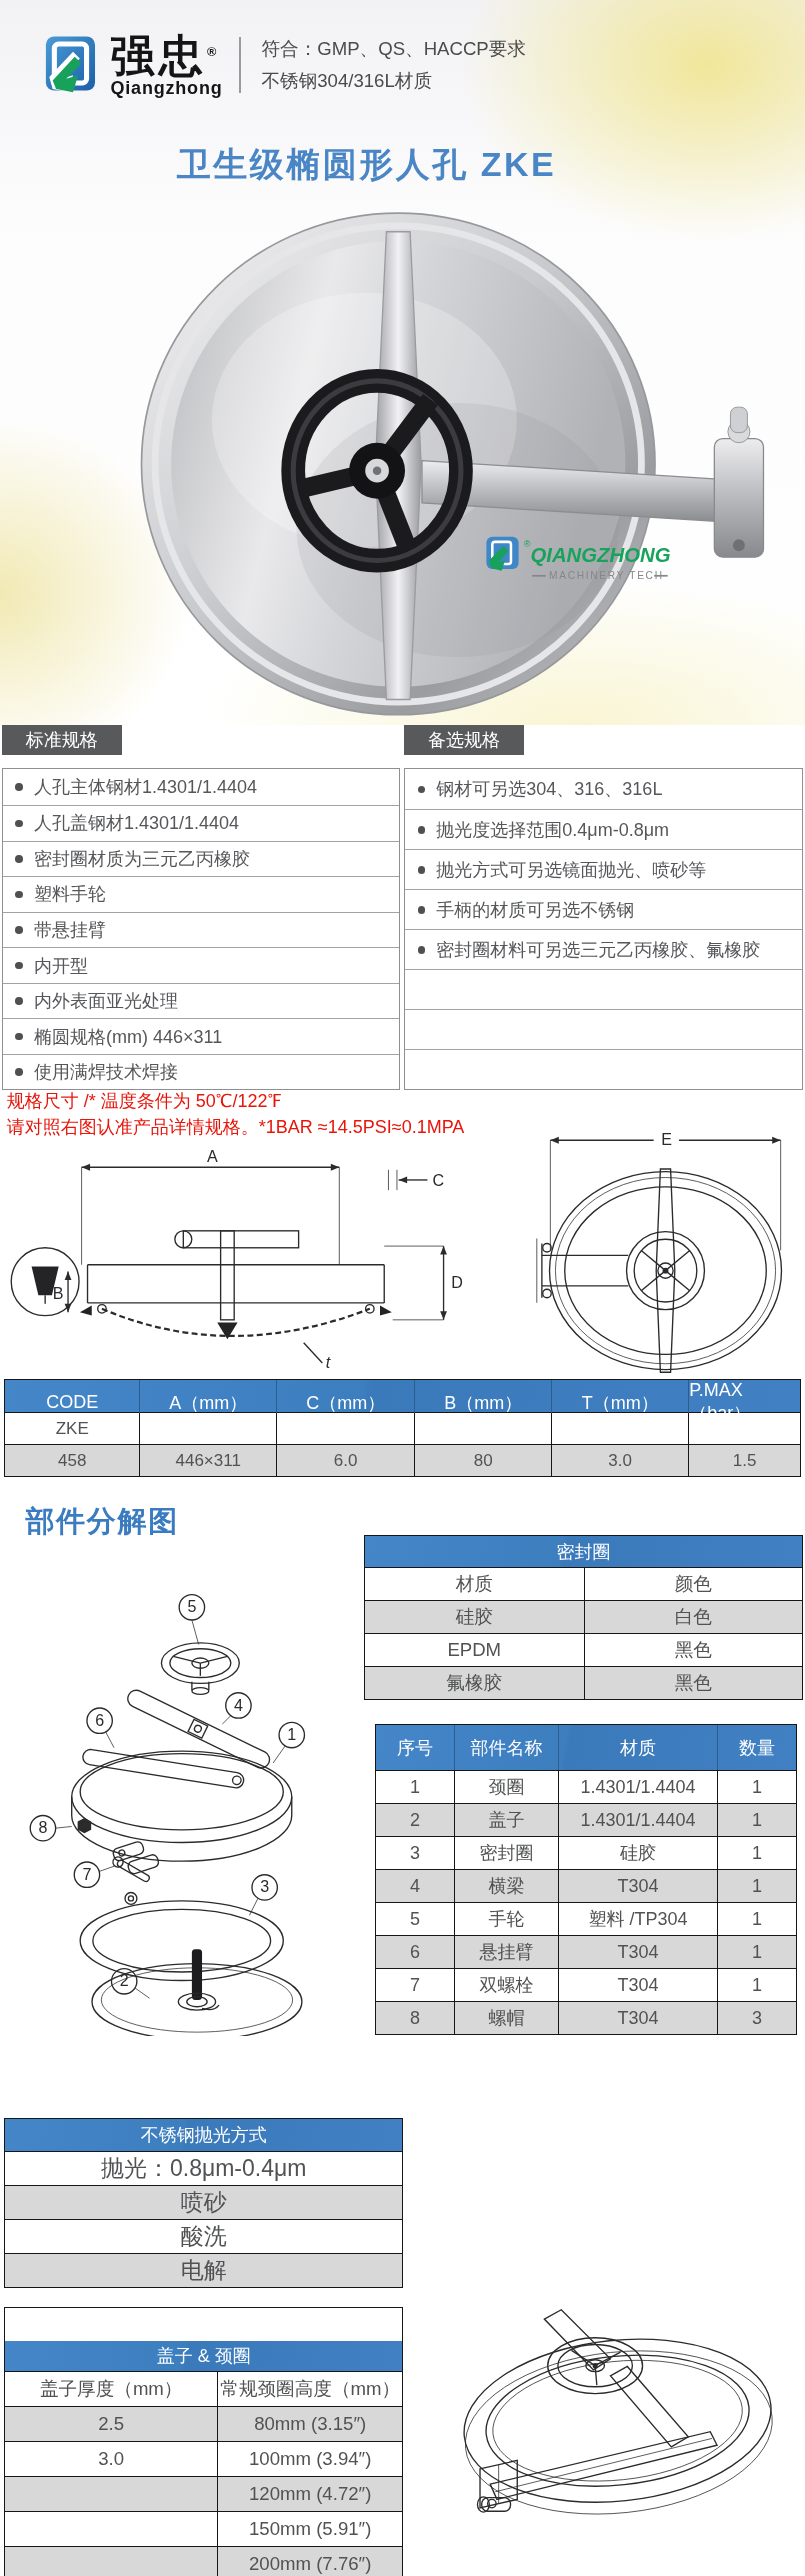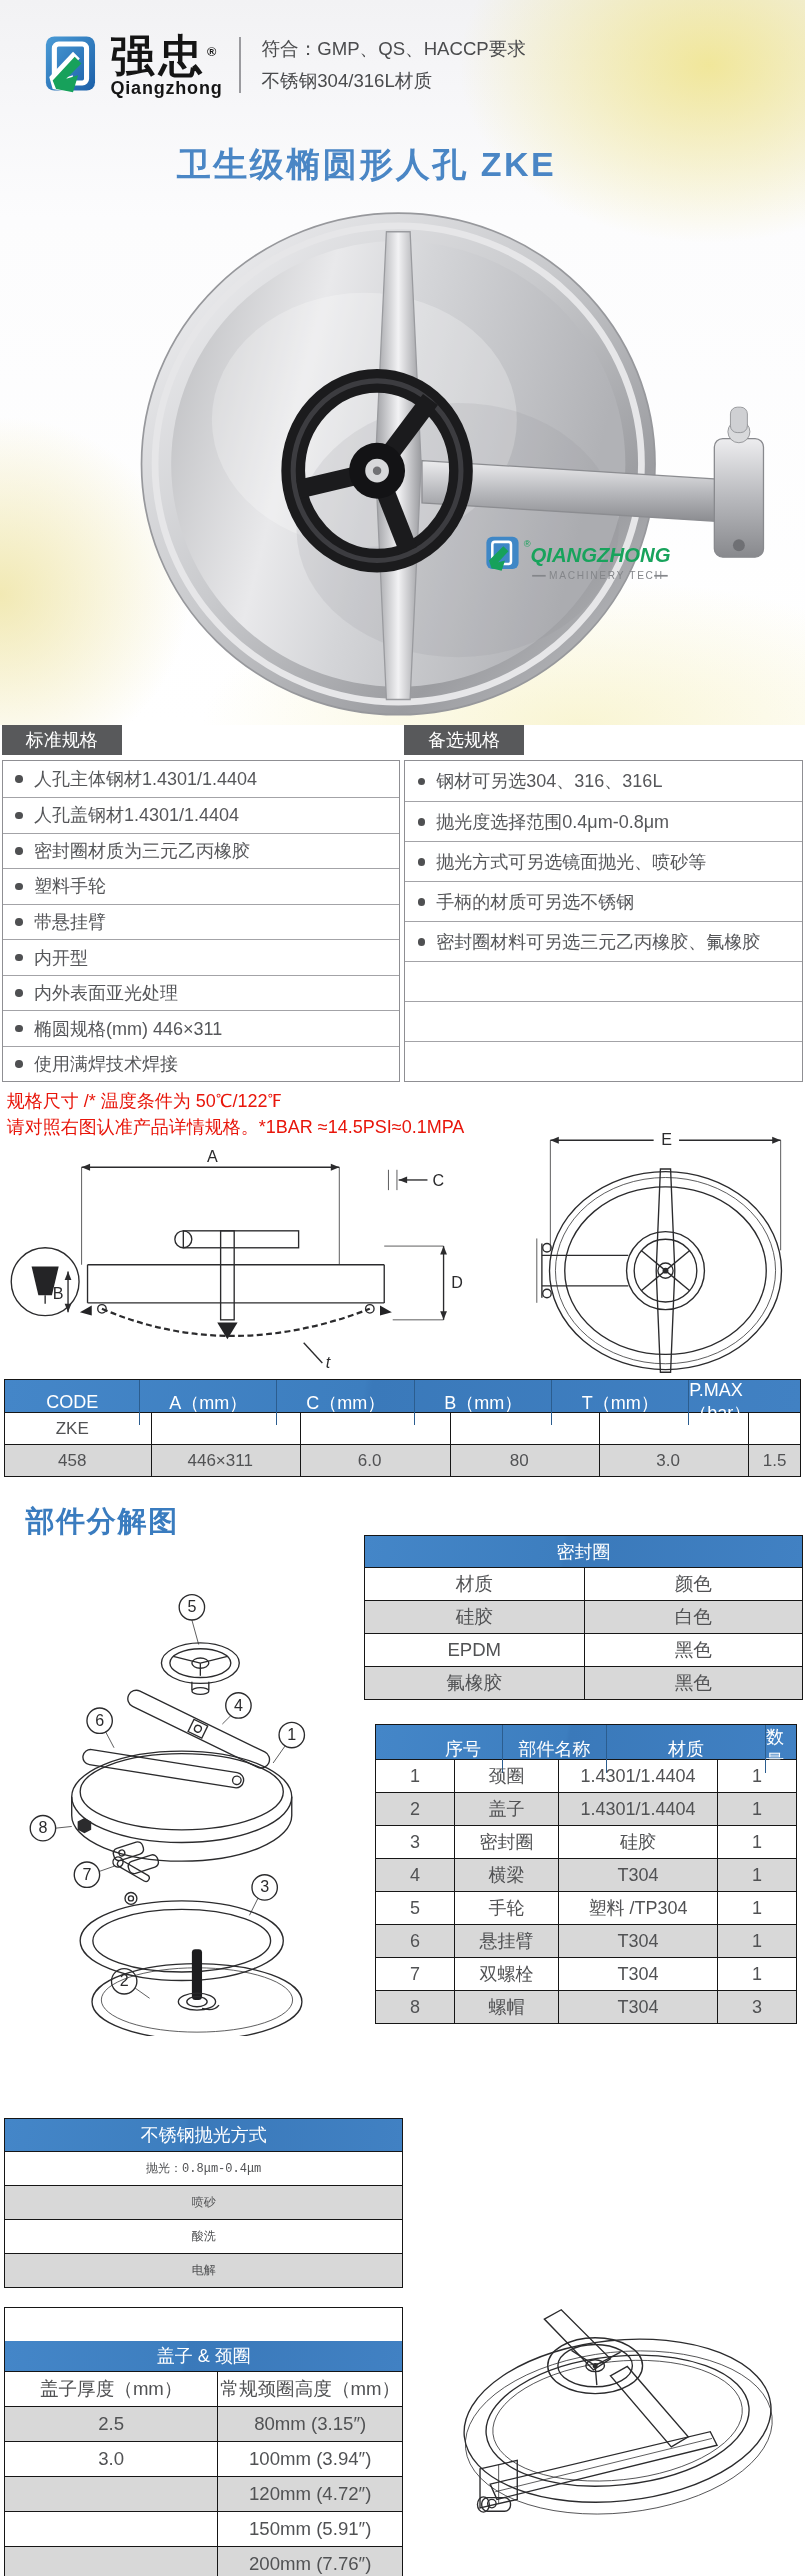--- a/index.html
+++ b/index.html
@@ -22,21 +22,21 @@
   .tagline{font-size:18.6px;color:#4a4b4d;line-height:32px;}
   .page-title{position:absolute;left:0;top:142px;width:733px;text-align:center;
     font-size:34px;font-weight:bold;color:#4a86c5;letter-spacing:2.5px;}
   .hero-art{position:absolute;left:0;top:191px;width:805px;height:534px;}
 
   
   .spec-box{position:absolute;top:725px;width:398px;}
   .spec-box.left{left:1.7px;} .spec-box.right{left:404px;width:399px;}
   .spec-tab{display:inline-block;background:#58595b;color:#fff;font-size:18px;
     padding:5.1px 24px;line-height:20.3px;}
-  .spec-list{margin-top:5px;border:0.8px solid #8f8f93;background:#fff;height:320px;
+  .spec-list{margin-top:13px;border:0.8px solid #8f8f93;background:#fff;height:320px;
     display:grid;grid-auto-rows:1fr;}
   .spec-row{display:flex;align-items:center;border-top:0.8px solid #a3a3a7;
     padding-left:12.7px;font-size:18px;color:#56575a;}
   .spec-row:first-child{border-top:none;}
   .bullet{width:7.6px;height:7.6px;border-radius:50%;background:#4f5052;margin-right:11px;flex:none;}
 
   
   .note{position:absolute;left:6.8px;top:1088px;color:#e8150a;font-size:18px;line-height:26px;}
 
   
@@ -55,40 +55,40 @@
   .t-head{background:linear-gradient(100deg,#4486c8 0%,#3d7ebf 45%,#3a79ba 46%,#4181c3 100%);}
   .t-head>div{color:#ffffff;font-size:18px;border-left:0.8px solid #2b5d8f;}
   .t-head>div:first-child{border-left:none;}
   .t-body{border-top:0.8px solid #161616;}
   .t-thick{border-top:1.7px solid #161616;}
   .t-gray{background:#d8d8d8;}
   .t-white{background:#ffffff;}
 
   .dim-table{left:4.2px;top:1379px;width:795px;}
   .dim-table .t-row{grid-template-columns:134px 137px 138px 137px 137px auto;}
-  .dim-table .t-head{height:32px;} .dim-table .t-body{height:31px;gap:12px;}
+  .dim-table .t-head{height:32px;} .dim-table .t-body{height:31px;}
 
   .section-title{position:absolute;left:25.4px;top:1502px;font-size:29px;font-weight:bold;
     color:#3a7cbf;letter-spacing:1.7px;}
   .exploded-art{position:absolute;left:4.2px;top:1578px;}
 
   .seal-table{left:364px;top:1535px;width:437px;}
   .seal-table .t-head{height:31px;grid-template-columns:auto;}
   .seal-table .t-body{grid-template-columns:50% auto;height:32px;}
   .seal-table .t-body>div{font-size:18.6px;}
 
   .parts-table{left:375px;top:1724px;width:420px;}
   .parts-table .t-row{grid-template-columns:78px 104px 159px auto;}
-  .parts-table .t-head{height:34px;padding-left:48px;} .parts-table .t-body{height:32px;}
+  .parts-table .t-head{height:45px;} .parts-table .t-body{height:32px;}
   .parts-table .t-body>div{font-size:18px;}
 
   .polish-table{left:4.2px;top:2118px;width:397px;}
   .polish-table .t-head{height:32px;grid-template-columns:auto;}
   .polish-table .t-body{height:33px;grid-template-columns:auto;}
-  .polish-table .t-body>div{font-size:12px;font-family:Liberation Mono, monospace;}
+  .polish-table .t-body>div{font-size:23px;}
 
   .cn-table{left:4.2px;top:2307px;width:397px;}
   .cn-table .t-head{height:30px;grid-template-columns:auto;margin-top:33px;}
   .cn-table .t-body{height:34px;grid-template-columns:212px auto;}
   .cn-table .t-body>div{font-size:18.6px;}
 
   .iso-art{position:absolute;left:436px;top:2247px;}
 </style>
 </head>
 <body>

